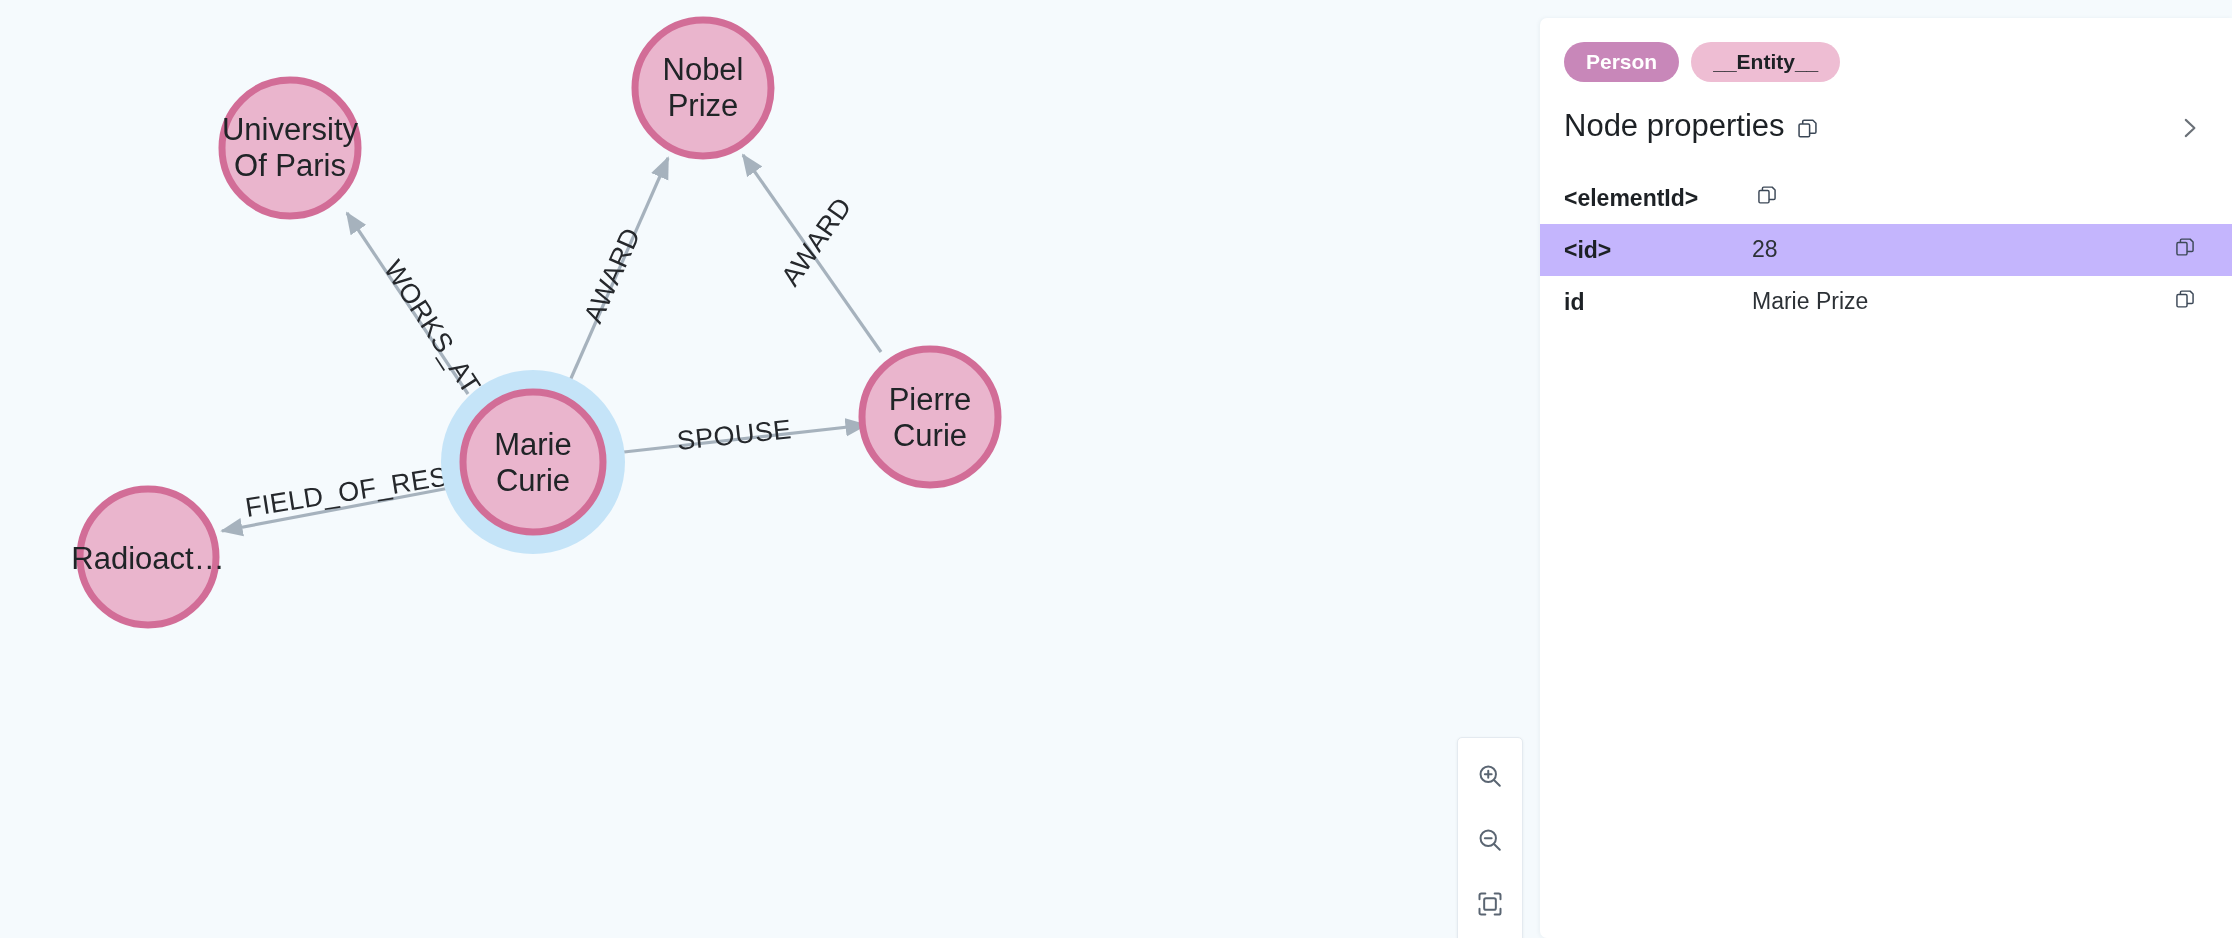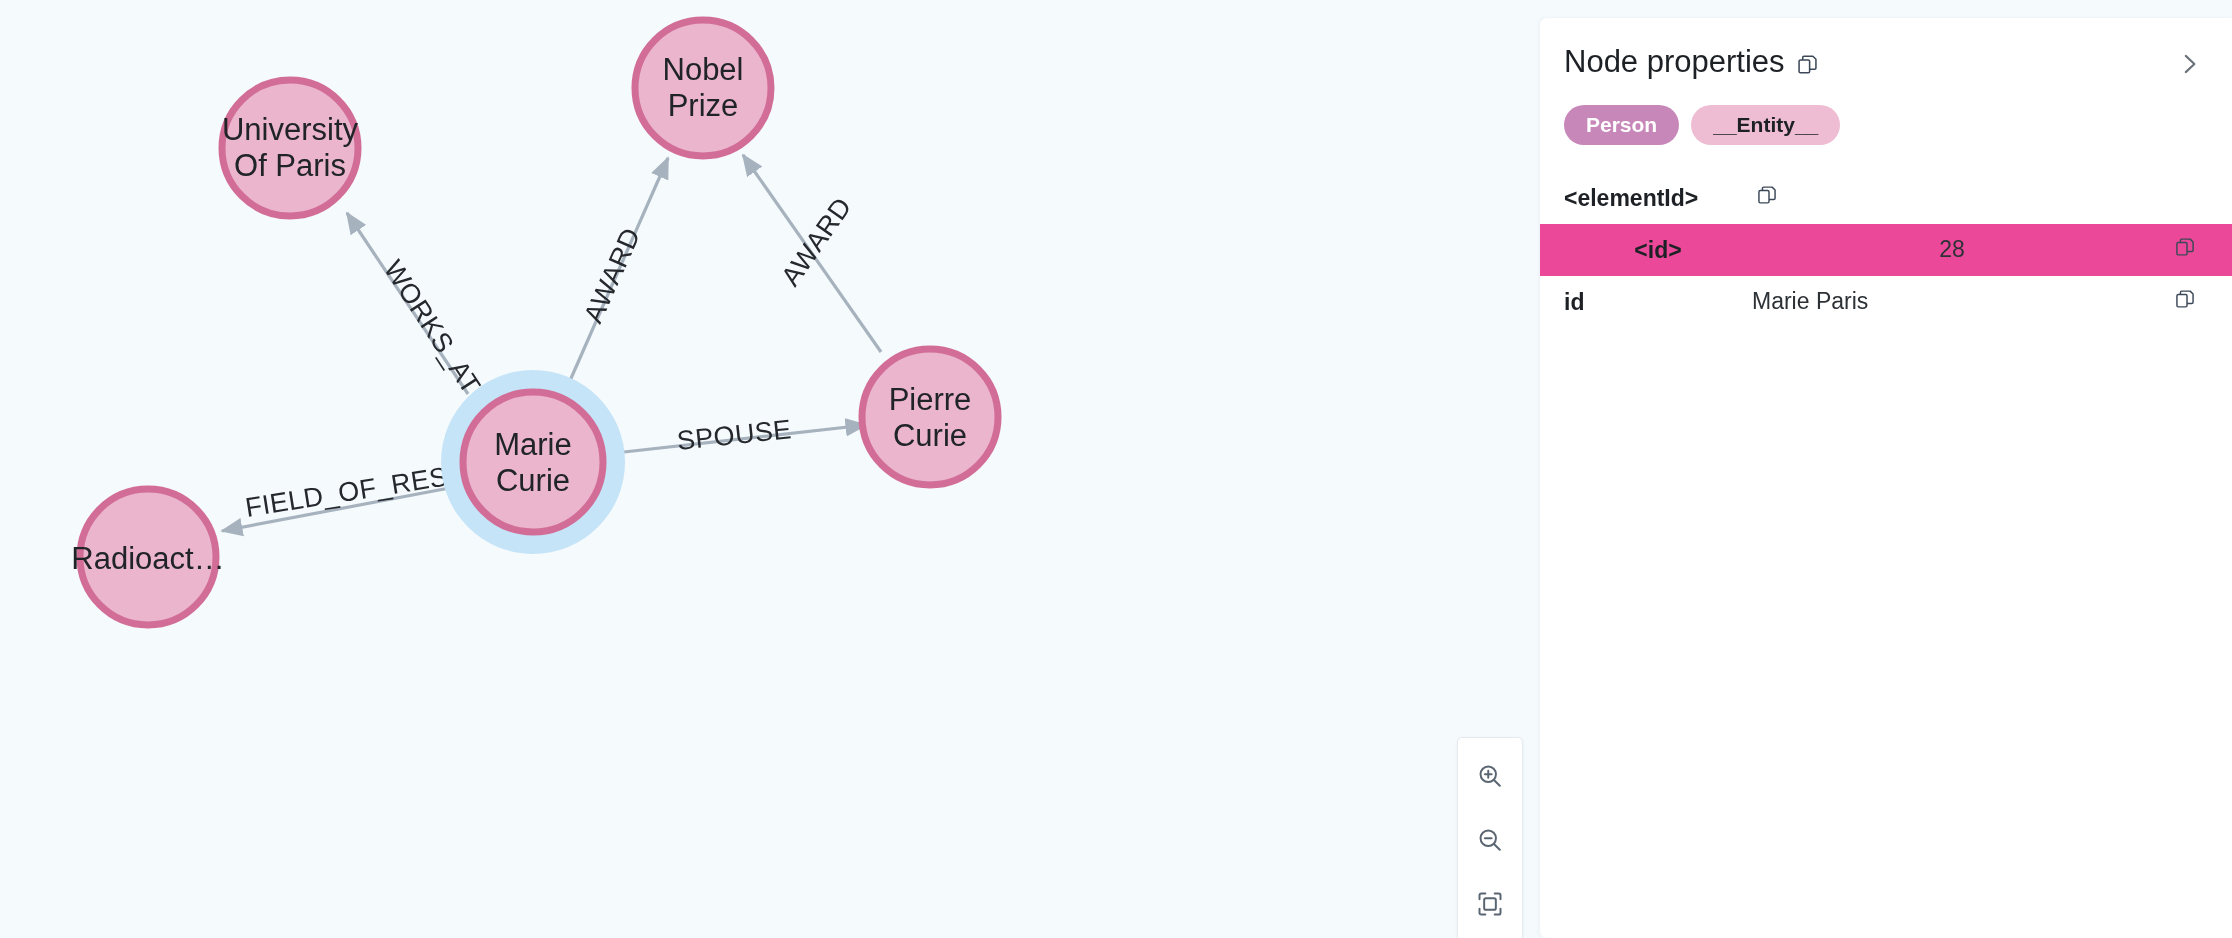--- a/index.html
+++ b/index.html
@@ -124,21 +124,21 @@
   #props-table {
     margin-top: 27px;
     width: 100%;
   }
   .prop-row {
     display: flex;
     align-items: flex-start;
     padding: 10px 32px 10px 24px;
     min-height: 44px;
   }
-  .prop-row.alt { background: #ec4899; text-align: center; }
+  .prop-row.alt { background: #c4b5fd; }
   .prop-key {
     width: 188px;
     flex: 0 0 188px;
     font-size: 23px;
     font-weight: bold;
     color: #1d2125;
     line-height: 1.35;
     padding-top: 1px;
   }
   .prop-val {
@@ -250,43 +250,43 @@
           <path d="M16 3 H19.4 Q21 3 21 4.6 V8"></path>
           <path d="M21 16 V19.4 Q21 21 19.4 21 H16"></path>
           <path d="M8 21 H4.6 Q3 21 3 19.4 V16"></path>
           <rect x="7" y="7" width="10" height="10" rx="1.6"></rect>
         </svg>
       </div>
     </div>
   </div>
 
   <div id="props-panel">
+
+    <div id="label-chips">
+      <span class="chip" style="background:#c887b9;color:#ffffff;">Person</span>
+      <span class="chip" style="background:#eebdd3;color:#1d2125;">__Entity__</span>
+    </div>
 
     <div id="panel-header">
       <div id="panel-title-wrap">
         <span id="panel-title">Node properties</span>
         <span style="cursor:pointer;display:flex;align-items:center;margin-top:4px;">
           <svg width="23" height="23" viewBox="0 0 24 24" fill="none" stroke="#3c4857" stroke-width="1.6" stroke-linejoin="round">
             <rect x="3.2" y="7.2" width="11" height="13.4" rx="1.4"></rect>
             <path d="M7 7.2 V4.8 Q7 3.4 8.4 3.4 H17.6 L20.8 6.6 V15.6 Q20.8 17 19.4 17 H14.2"></path>
           </svg>
         </span>
       </div>
       <div id="collapse-btn">
         <svg width="26" height="26" viewBox="0 0 24 24" fill="none" stroke="#6b7178" stroke-width="1.9" stroke-linecap="round" stroke-linejoin="round">
           <polyline points="9,4.5 17,12 9,19.5"></polyline>
         </svg>
       </div>
     </div>
 
-    <div id="label-chips">
-      <span class="chip" style="background:#c887b9;color:#ffffff;">Person</span>
-      <span class="chip" style="background:#eebdd3;color:#1d2125;">__Entity__</span>
-    </div>
-
     <div id="props-table">
 
       <div class="prop-row">
         <div class="prop-key">&lt;elementId&gt;</div>
         <div class="copy-icon">
           <svg width="22" height="22" viewBox="0 0 24 24" fill="none" stroke="#3c4857" stroke-width="1.6" stroke-linejoin="round">
             <rect x="3.2" y="7.2" width="11" height="13.4" rx="1.4"></rect>
             <path d="M7 7.2 V4.8 Q7 3.4 8.4 3.4 H17.6 L20.8 6.6 V15.6 Q20.8 17 19.4 17 H14.2"></path>
           </svg>
         </div>
@@ -298,21 +298,21 @@
         <div class="copy-icon">
           <svg width="22" height="22" viewBox="0 0 24 24" fill="none" stroke="#3c4857" stroke-width="1.6" stroke-linejoin="round">
             <rect x="3.2" y="7.2" width="11" height="13.4" rx="1.4"></rect>
             <path d="M7 7.2 V4.8 Q7 3.4 8.4 3.4 H17.6 L20.8 6.6 V15.6 Q20.8 17 19.4 17 H14.2"></path>
           </svg>
         </div>
       </div>
 
       <div class="prop-row">
         <div class="prop-key">id</div>
-        <div class="prop-val">Marie Paris</div>
+        <div class="prop-val">Marie Prize</div>
         <div class="copy-icon">
           <svg width="22" height="22" viewBox="0 0 24 24" fill="none" stroke="#3c4857" stroke-width="1.6" stroke-linejoin="round">
             <rect x="3.2" y="7.2" width="11" height="13.4" rx="1.4"></rect>
             <path d="M7 7.2 V4.8 Q7 3.4 8.4 3.4 H17.6 L20.8 6.6 V15.6 Q20.8 17 19.4 17 H14.2"></path>
           </svg>
         </div>
       </div>
 
     </div>
   </div>

